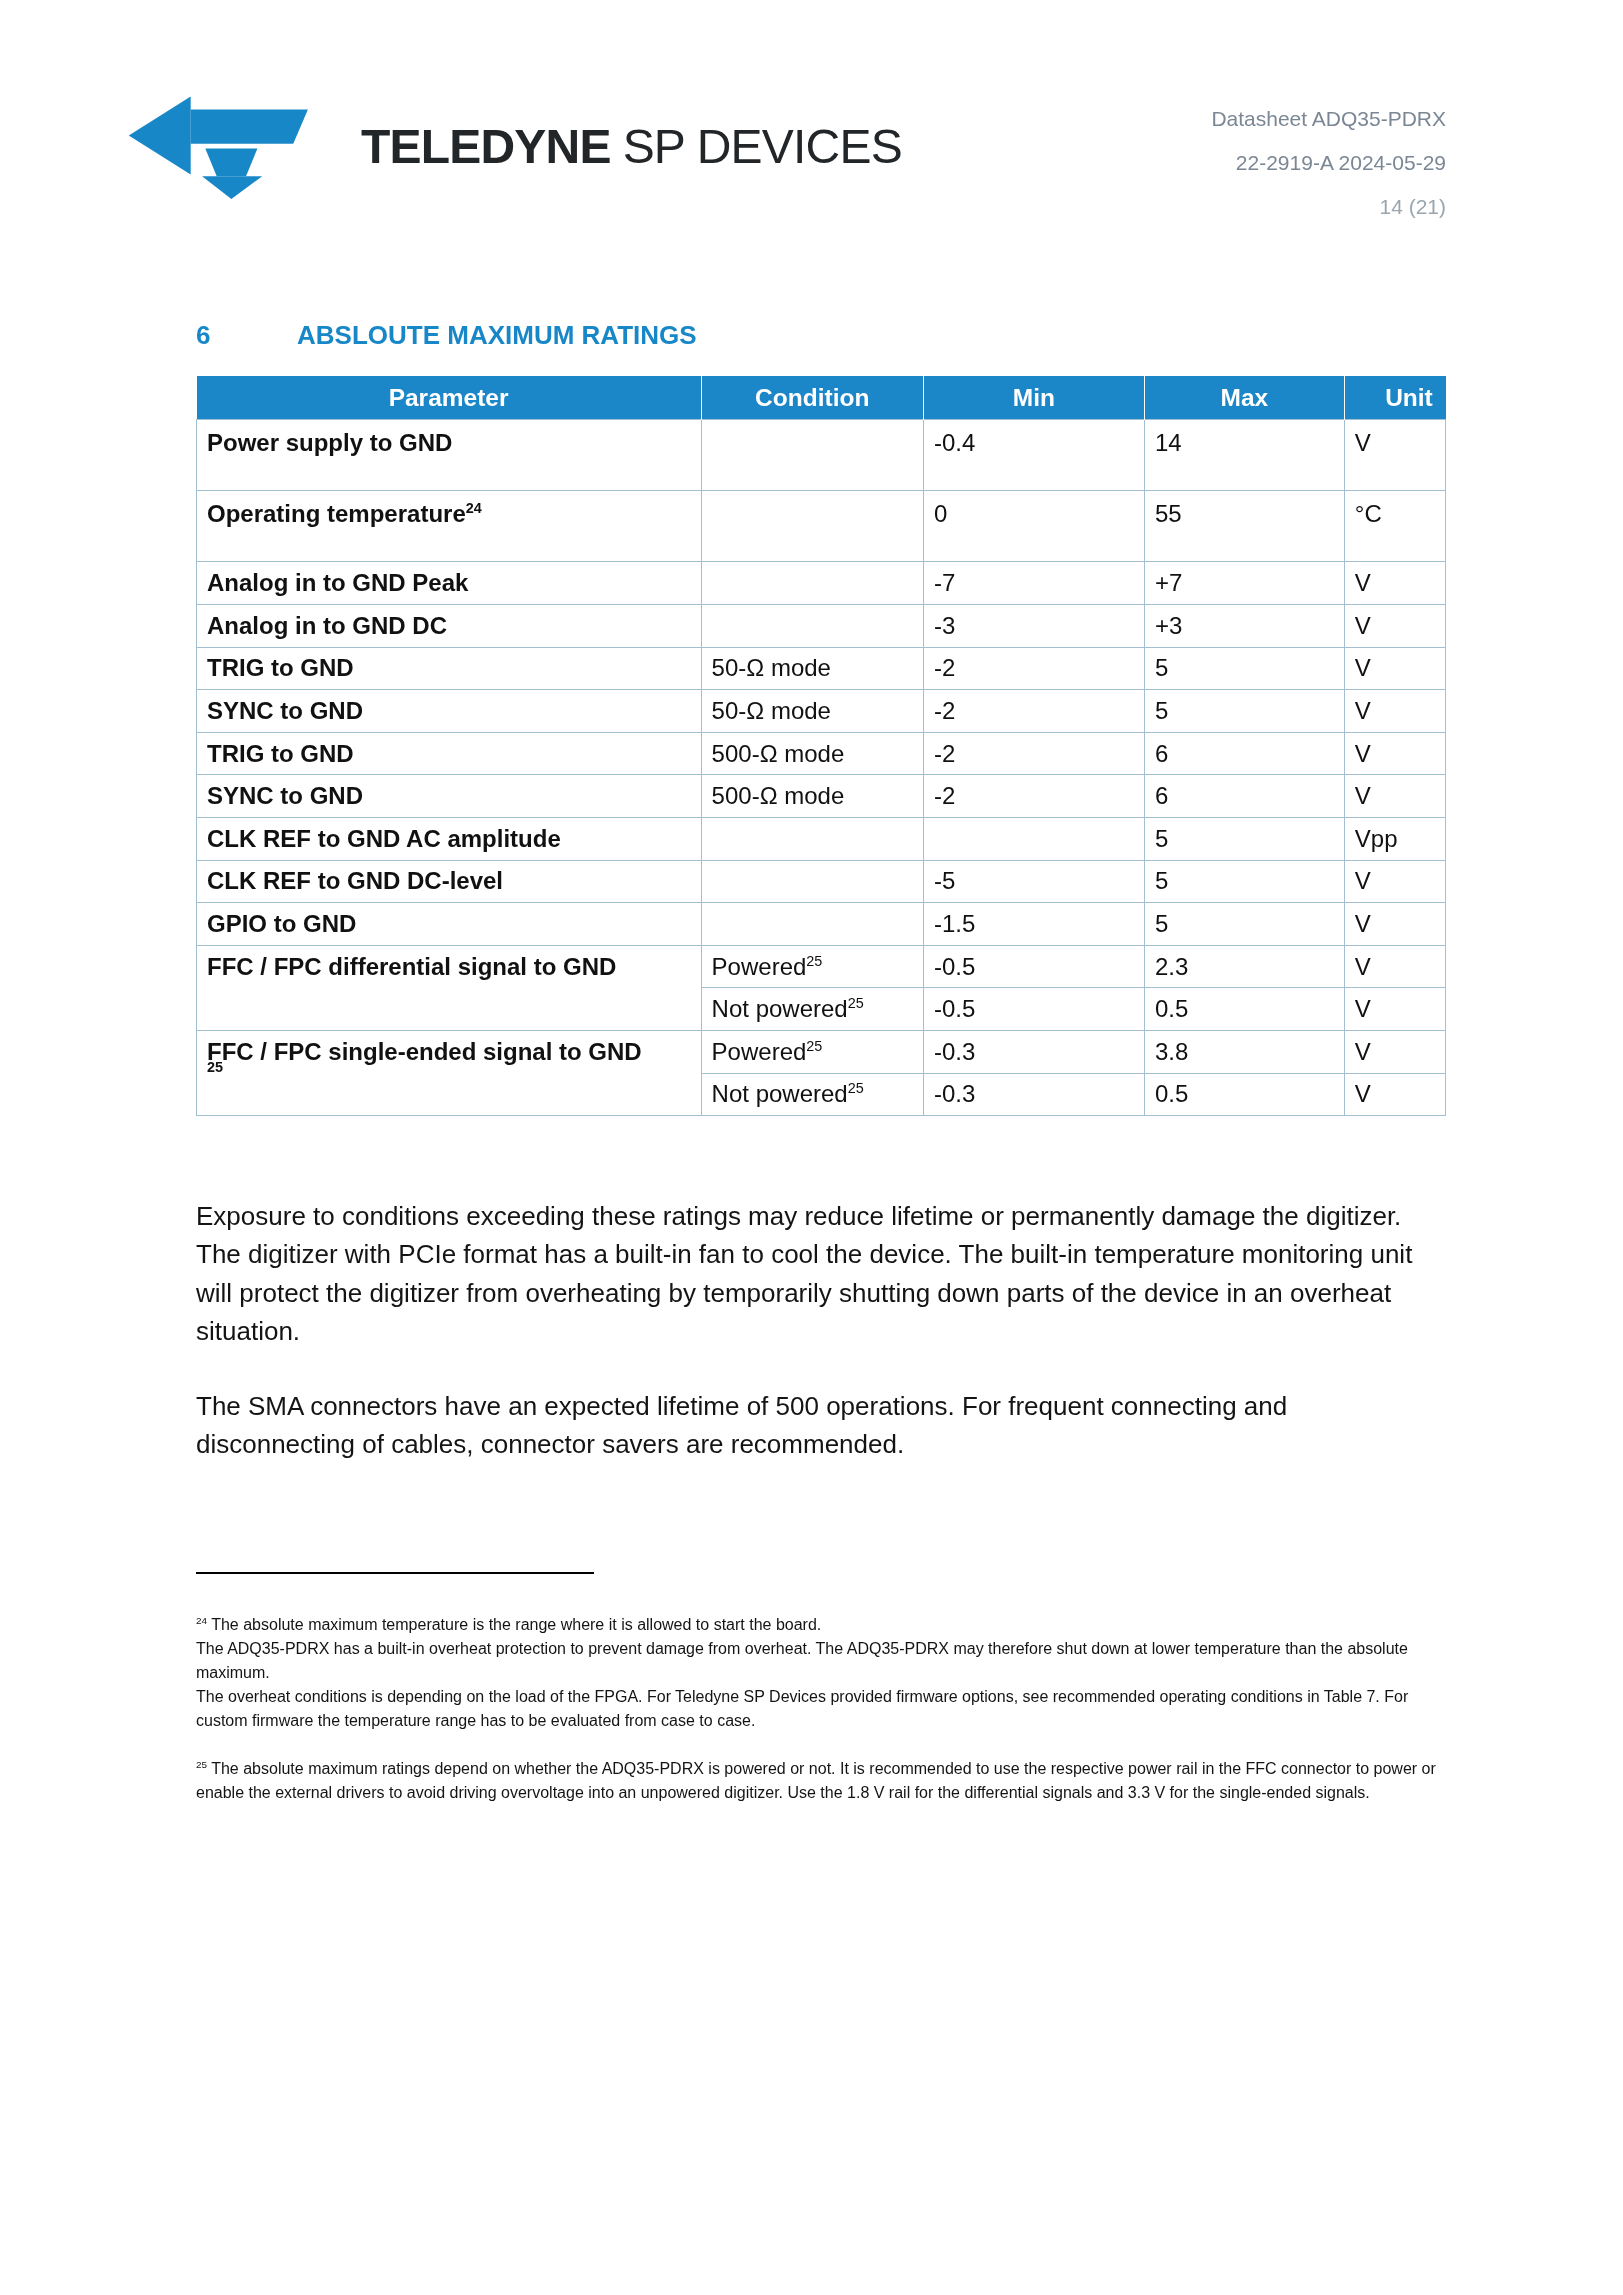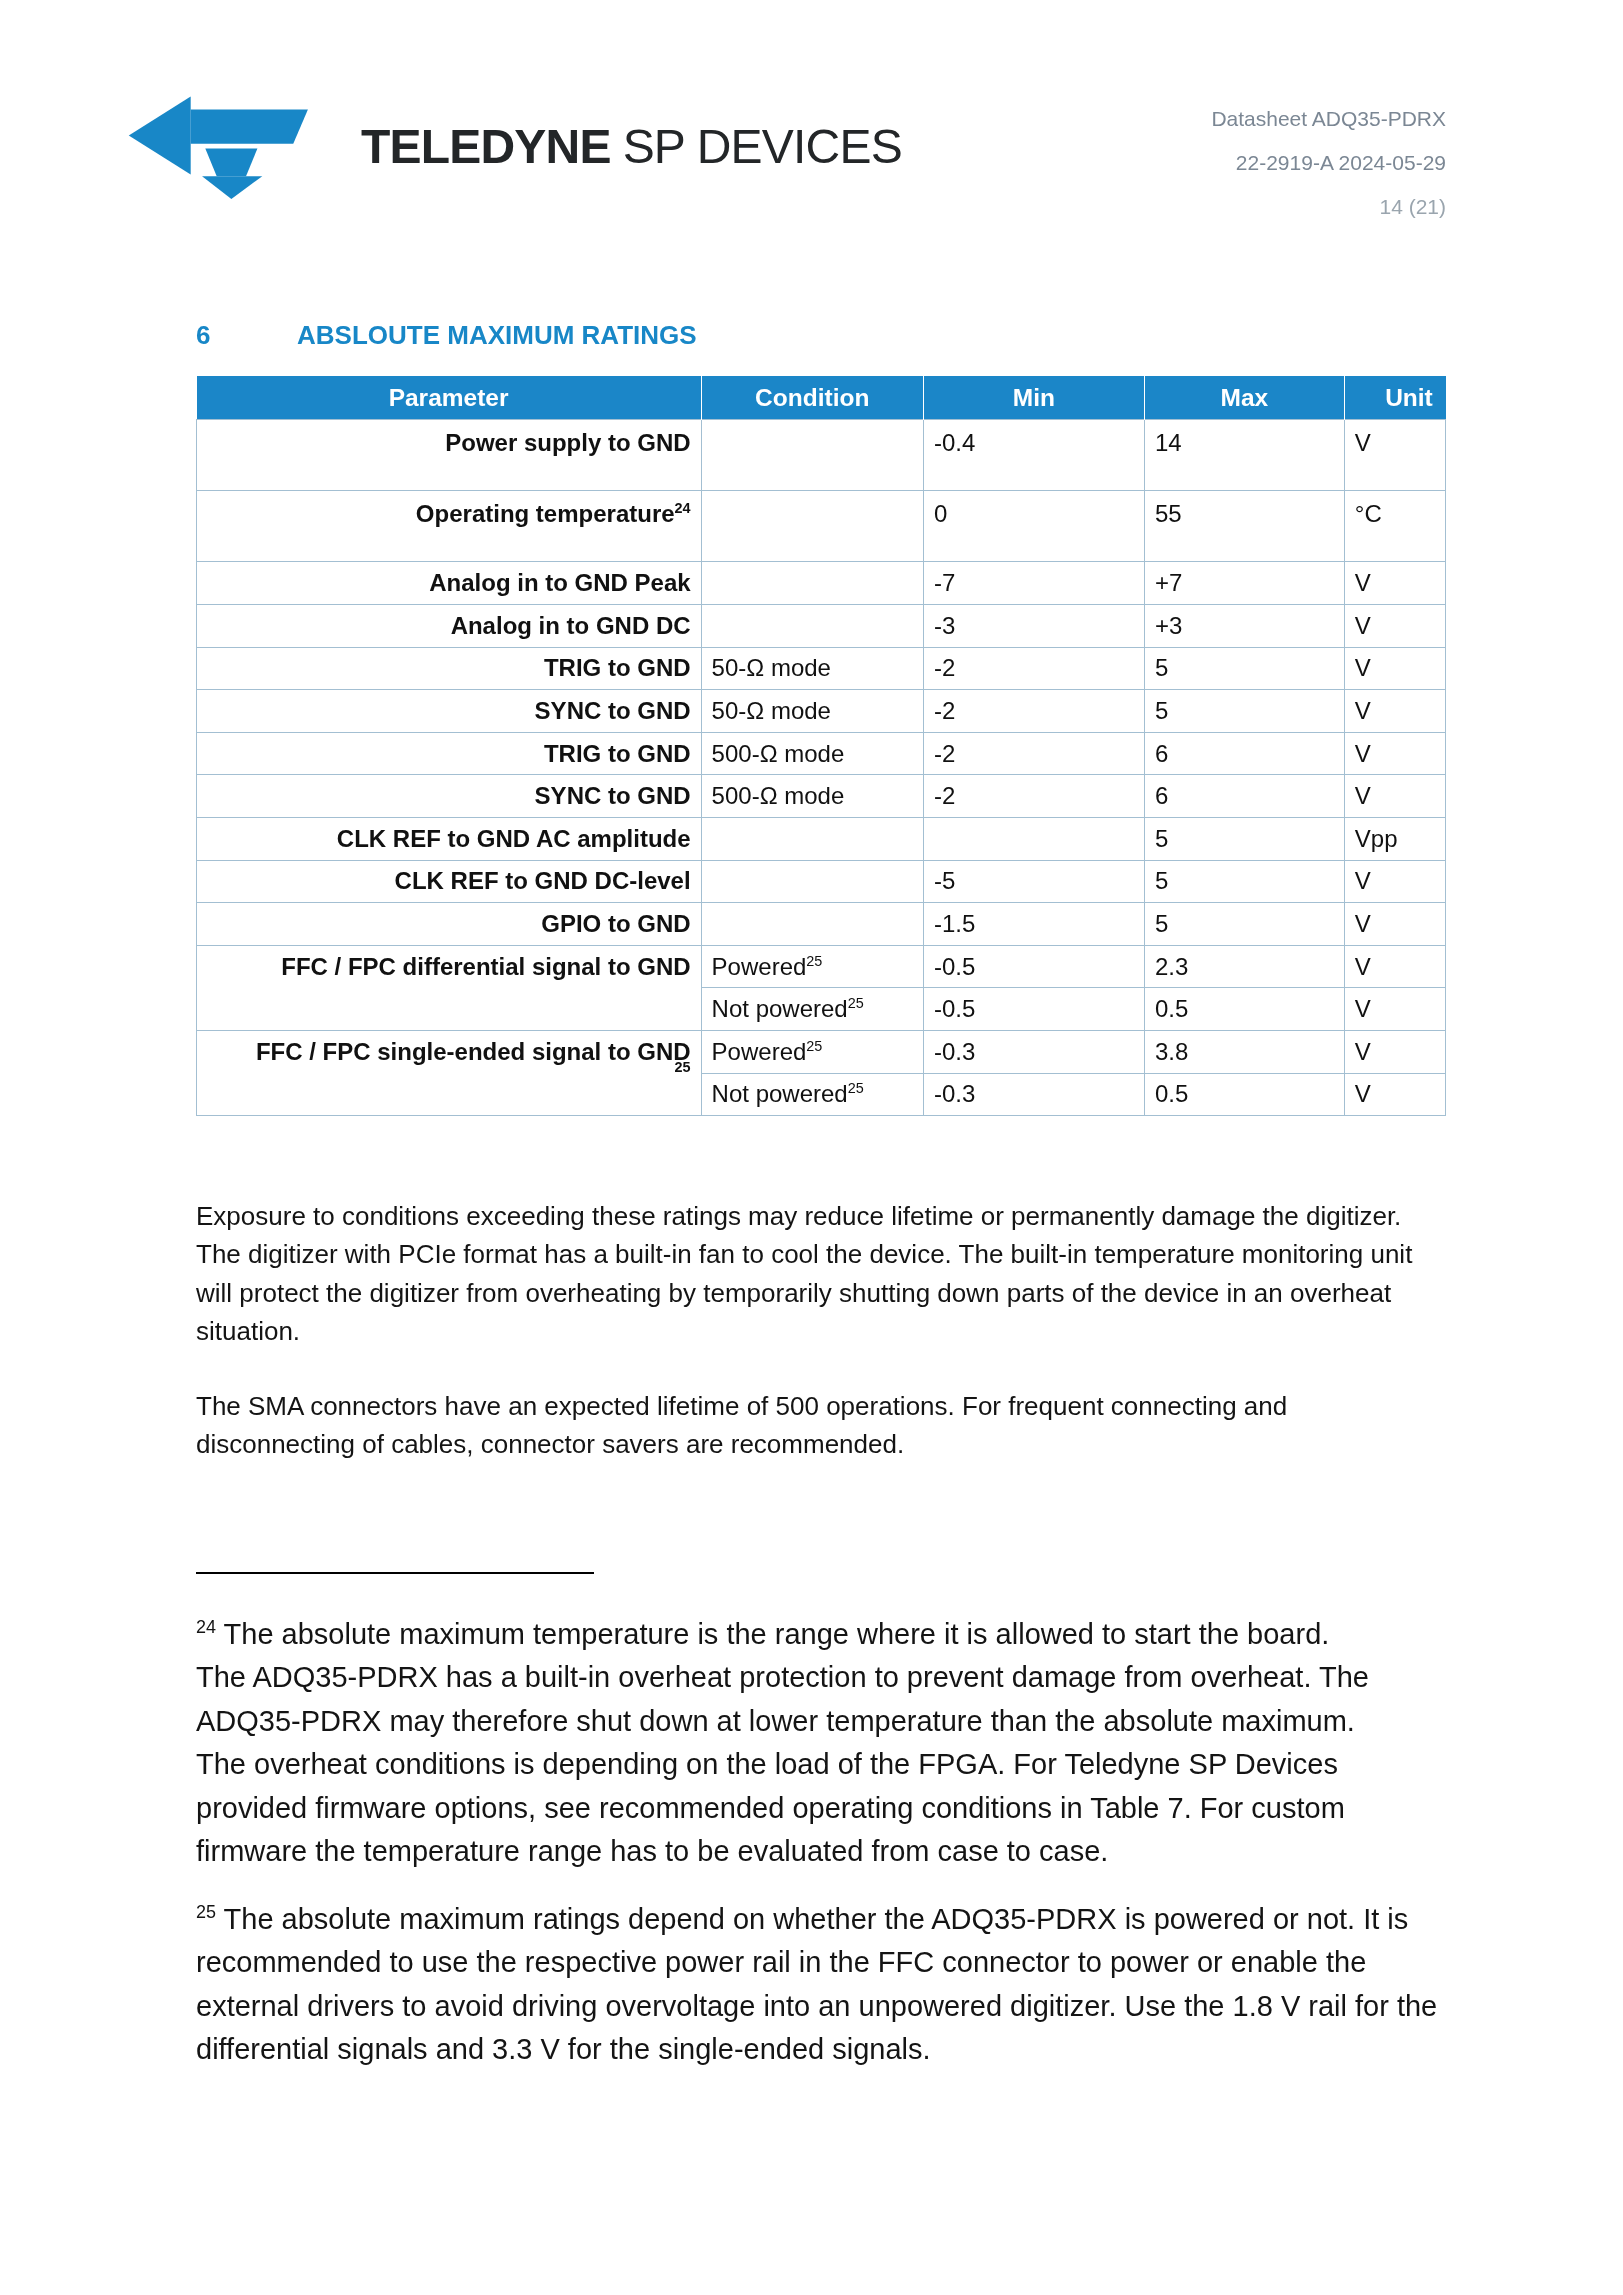--- a/index.html
+++ b/index.html
@@ -44,39 +44,39 @@
   col.c-max   { width:16.0%; }
   col.c-unit  { width:8.1%;  }
   table.ratings th {
     background:#1b86c8; color:#fff; font-weight:bold; font-size:24.5px;
     padding:7.6px 3.4px; border-right:1.7px solid #ffffff; text-align:center;
   }
   table.ratings th:last-child { border-right:none;padding-left:31px; }
   table.ratings td {
     border:0.8px solid #a3bfd2; padding:6.8px 10px; background:#fff;
   }
-  td.param { font-weight:bold; text-align:right; padding-left:12.7px; }
+  td.param { font-weight:bold; text-align:left; padding-left:12.7px; }
   td.cond  { text-align:left; padding-left:12.7px; }
   td.num   { text-align:left; }
   td.u-left{ text-align:left; padding-left:13.5px; }
   tr.tall td { height:71px; vertical-align:top; padding-top:8.5px; }
   td.vtop { vertical-align:top; }
   sup { font-size:0.6em; vertical-align:super; line-height:0; }
   .sup-newline { display:block; margin-top:1.7px; }
 
   
   .body-par {
     width:1250px; margin-top:37px; font-size:26px; line-height:1.47; color:#141414;
   }
   .body-par.first { margin-top:81px; }
 
   
   .fn-rule { width:398px; border-top:2.5px solid #000; margin-top:108px; }
   .footnotes { margin-top:39px; }
-  .footnote { width:1250px; font-size:29px; line-height:1.5; color:#141414; }
+  .footnote { width:1250px; font-size:16px; line-height:1.5; color:#141414; }
   .footnote + .footnote { margin-top:24px; }
   .footnote sup { font-size:0.62em; }
 </style>
 </head>
 <body>
 
 <div class="page">
 
   <div class="header">
     <div class="logo-area">

